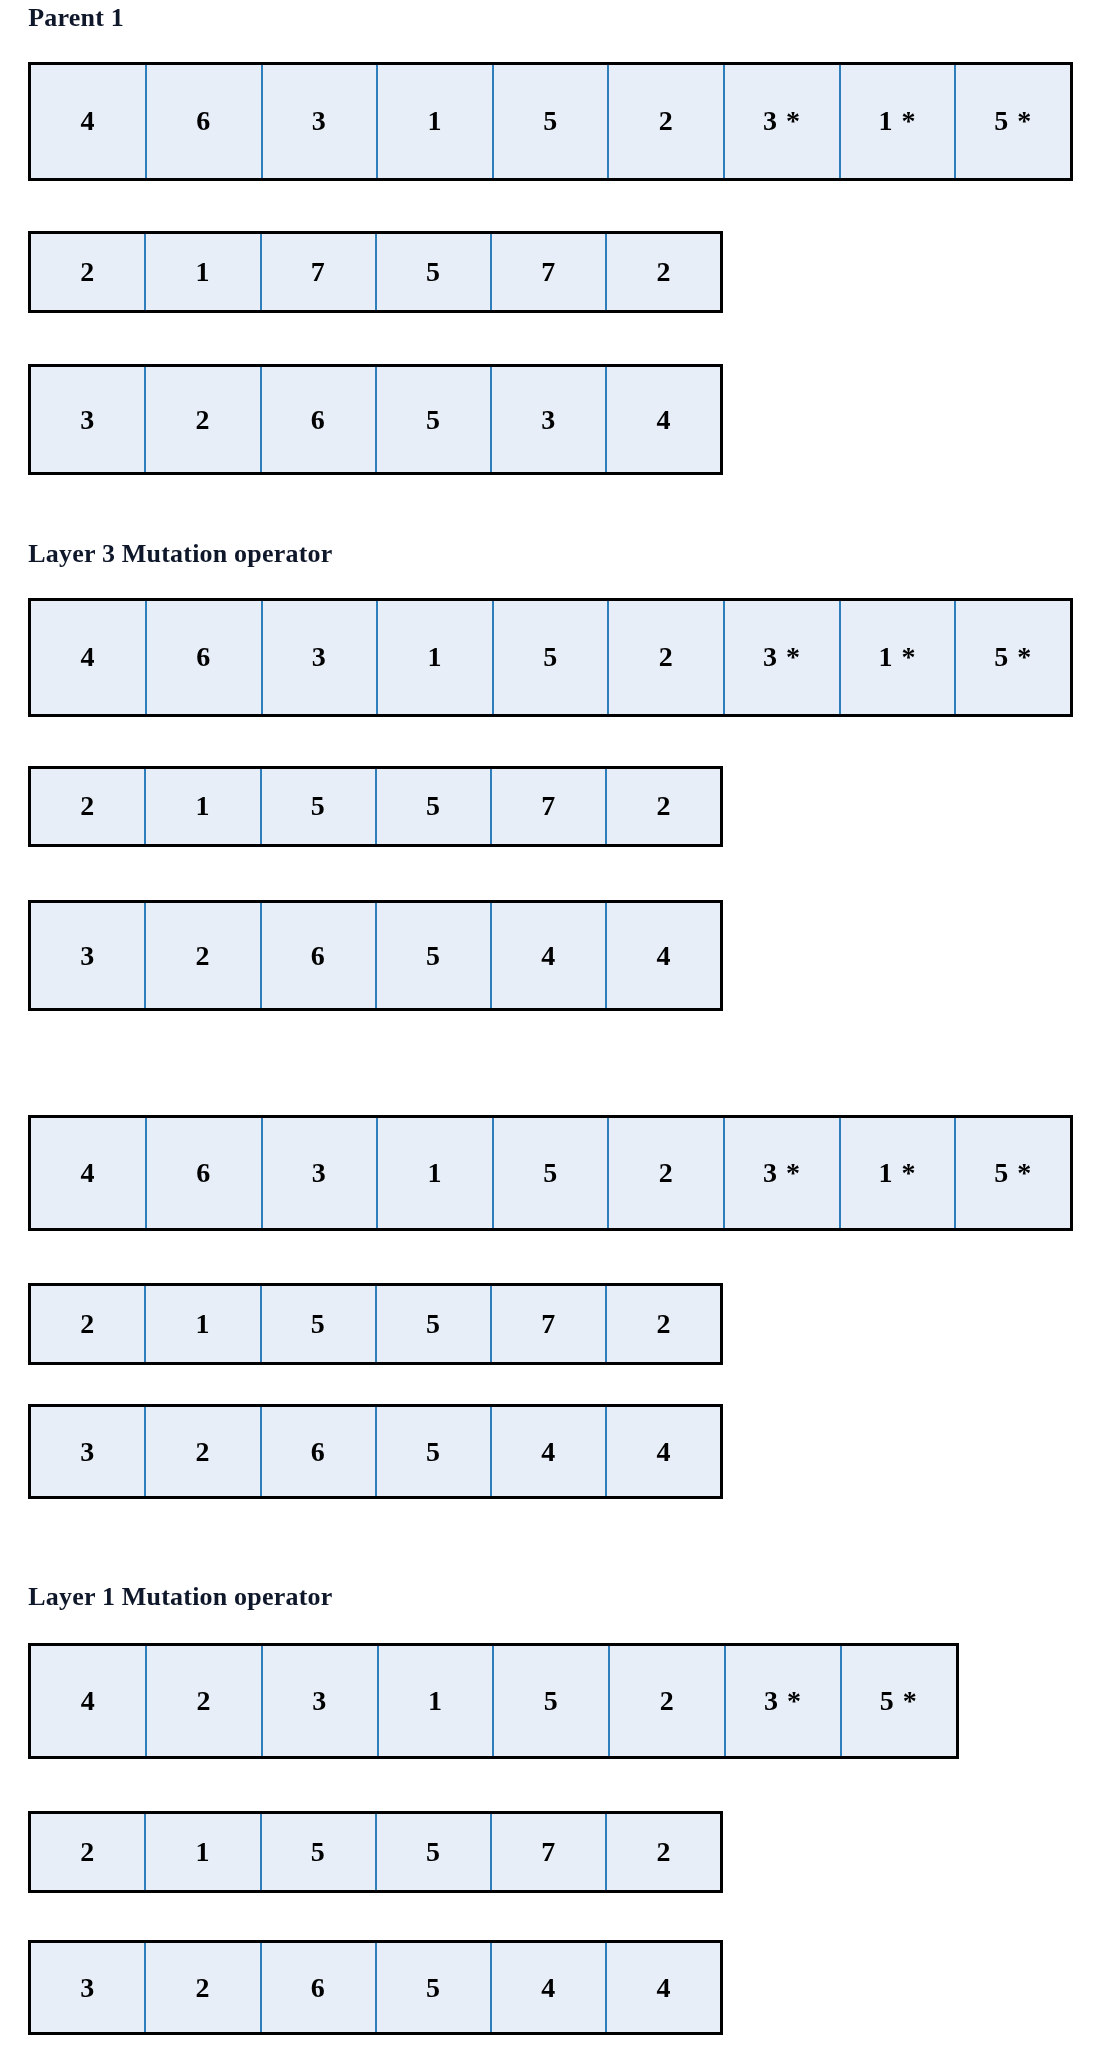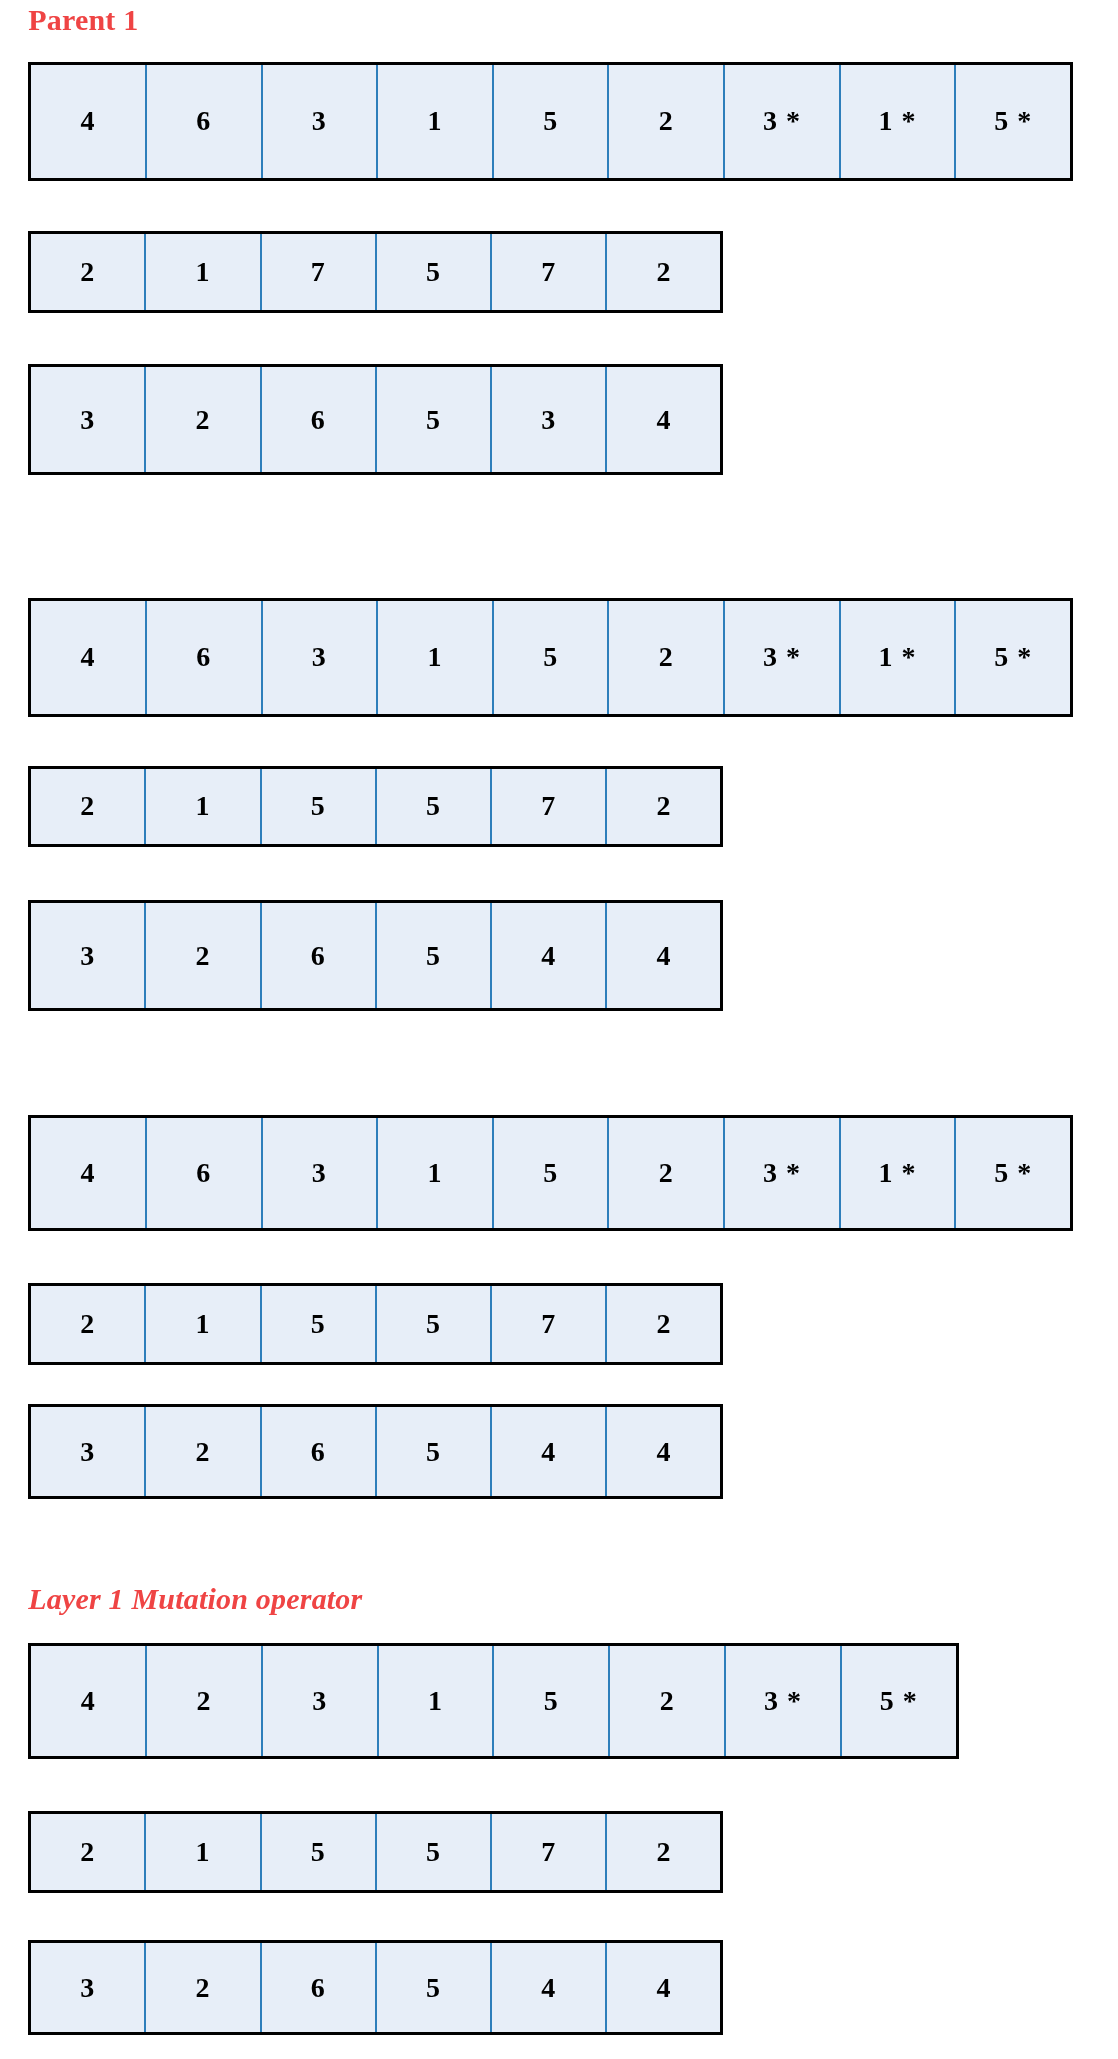--- a/index.html
+++ b/index.html
@@ -14,23 +14,23 @@
     position: relative;
     overflow: hidden;
   }
   .page {
     position: relative;
     width: 1118px;
     height: 2059px;
     padding: 0;
   }
   .section-title {
-    font-size: 30px;
+    font-size: 26px;
     font-weight: bold;
-    color: #ef4444;
+    color: #0f172a;
     letter-spacing: 0.2px;
     line-height: 1.0;
     white-space: nowrap;
   }
   .chrom {
     display: flex;
     border: 3px solid #000000;
     background: #e7eef8;
     box-sizing: border-box;
   }
@@ -79,20 +79,21 @@
       <div class="cell" style="flex: 1 1 0px;">2</div>
     </div>
     <div class="chrom abs" style="left: 28.2713px; top: 364.285px; width: 695.216px; height: 110.869px;">
       <div class="cell" style="flex: 1 1 0px;">3</div>
       <div class="cell" style="flex: 1 1 0px;">2</div>
       <div class="cell" style="flex: 1 1 0px;">6</div>
       <div class="cell" style="flex: 1 1 0px;">5</div>
       <div class="cell" style="flex: 1 1 0px;">3</div>
       <div class="cell" style="flex: 1 1 0px;">4</div>
     </div>
+    <div class="section-title abs" style="left: 28.2713px; top: 541.147px;">Layer 3 Mutation operator</div>
     <div class="chrom abs" style="left: 28.2713px; top: 597.902px; width: 1044.75px; height: 118.788px;">
       <div class="cell" style="flex: 1 1 0px;">4</div>
       <div class="cell" style="flex: 1 1 0px;">6</div>
       <div class="cell" style="flex: 1 1 0px;">3</div>
       <div class="cell" style="flex: 1 1 0px;">1</div>
       <div class="cell" style="flex: 1 1 0px;">5</div>
       <div class="cell" style="flex: 1 1 0px;">2</div>
       <div class="cell" style="flex: 1 1 0px;">3 *</div>
       <div class="cell" style="flex: 1 1 0px;">1 *</div>
       <div class="cell" style="flex: 1 1 0px;">5 *</div>
@@ -133,21 +134,21 @@
       <div class="cell" style="flex: 1 1 0px;">2</div>
     </div>
     <div class="chrom abs" style="left: 28.2713px; top: 1404.34px; width: 695.216px; height: 95.0308px;">
       <div class="cell" style="flex: 1 1 0px;">3</div>
       <div class="cell" style="flex: 1 1 0px;">2</div>
       <div class="cell" style="flex: 1 1 0px;">6</div>
       <div class="cell" style="flex: 1 1 0px;">5</div>
       <div class="cell" style="flex: 1 1 0px;">4</div>
       <div class="cell" style="flex: 1 1 0px;">4</div>
     </div>
-    <div class="section-title abs" style="left: 28.2713px; top: 1583.85px; font-style: italic;">Layer 1 Mutation operator</div>
+    <div class="section-title abs" style="left: 28.2713px; top: 1583.85px;">Layer 1 Mutation operator</div>
     <div class="chrom abs" style="left: 28.2713px; top: 1643.24px; width: 930.382px; height: 116.149px;">
       <div class="cell" style="flex: 1 1 0px;">4</div>
       <div class="cell" style="flex: 1 1 0px;">2</div>
       <div class="cell" style="flex: 1 1 0px;">3</div>
       <div class="cell" style="flex: 1 1 0px;">1</div>
       <div class="cell" style="flex: 1 1 0px;">5</div>
       <div class="cell" style="flex: 1 1 0px;">2</div>
       <div class="cell" style="flex: 1 1 0px;">3 *</div>
       <div class="cell" style="flex: 1 1 0px;">5 *</div>
     </div>

